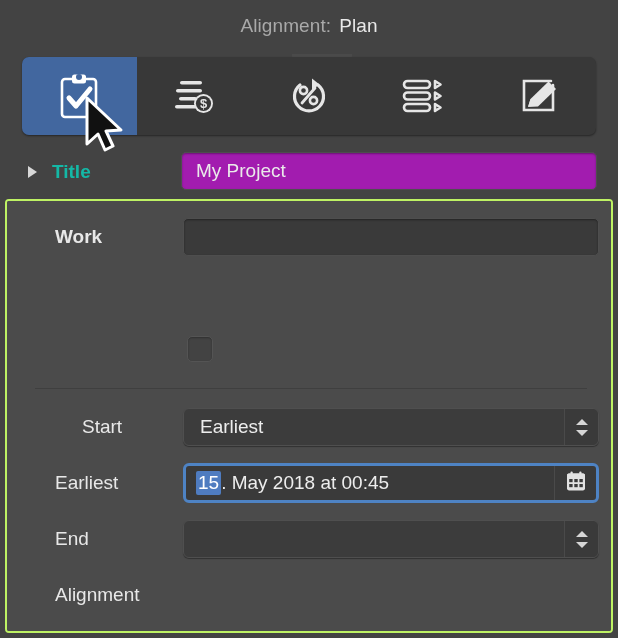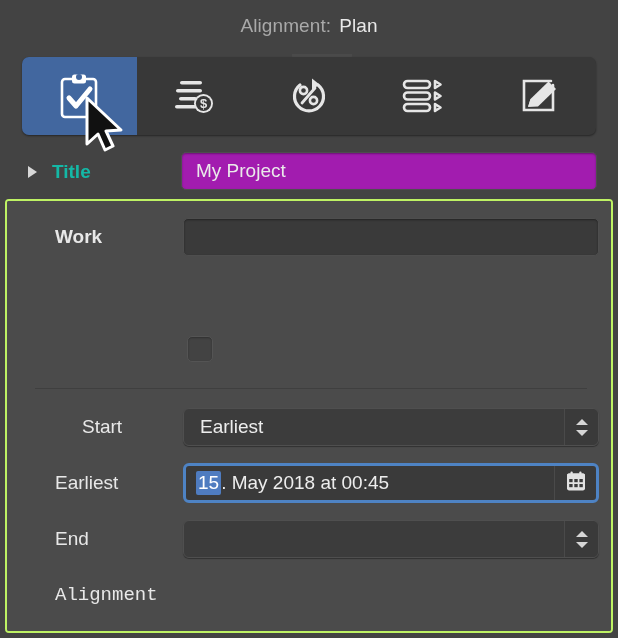--- a/index.html
+++ b/index.html
@@ -410,21 +410,21 @@
         <span class="row-label" style="left:48px;">End</span>
         <span class="popup" style="top:1px;">
           <span class="stepper">
             <span class="chev up"></span>
             <span class="chev down"></span>
           </span>
         </span>
       </div>
 
       <div class="row" style="top:374px;">
-        <span class="row-label" style="left:48px;font-family:Liberation Mono, monospace;">Alignment</span>
+        <span class="row-label" style="left:48px;">Alignment</span>
       </div>
 
     </div>
   </div>
 
   <div class="cursor">
     <svg width="46" height="62" viewBox="0 0 46 62">
       <path d="M3 2 L3 48 L14 38 L21 54 L29 50 L22 35 L37 34 Z" fill="#111111" stroke="#ffffff" stroke-width="3" stroke-linejoin="round"></path>
     </svg>
   </div>

